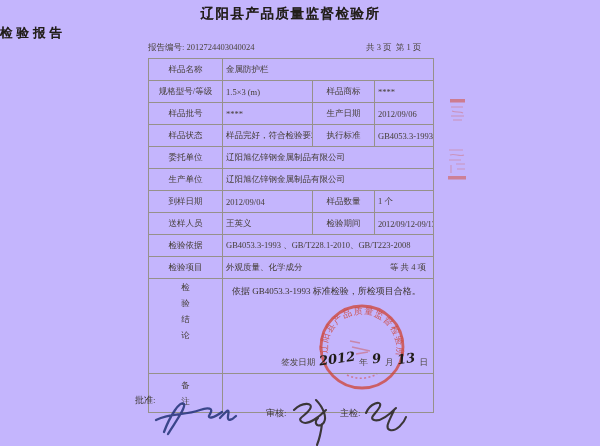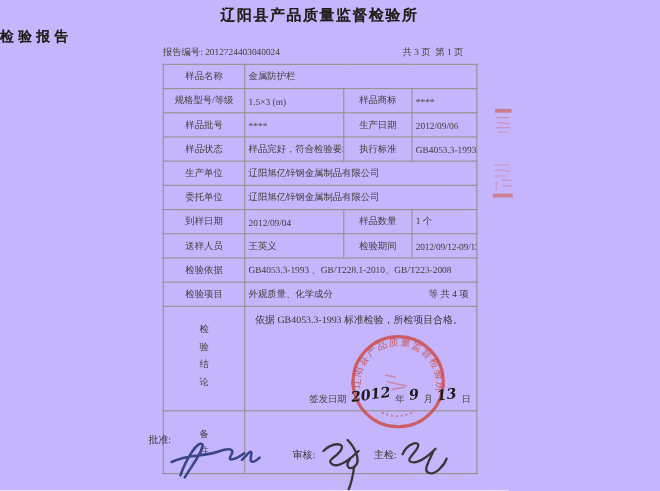--- a/index.html
+++ b/index.html
@@ -29,21 +29,21 @@
     padding:0 3px;overflow:hidden;white-space:nowrap;
   }
   tr.rr td{height:21px;}
   td.lab{text-align:center;padding:0 1px;color:#4a443c;}
   td.val{padding-left:6px;}
   td.small-val{font-size:7.3px;padding-left:3px;letter-spacing:-0.2px;}
   .items-flex{display:flex;justify-content:space-between;align-items:center;padding-right:4px;}
   tr.r-concl td{height:94px;vertical-align:top;}
   tr.r-remark td{height:38px;vertical-align:middle;}
   .vtext{
-    width:10px;margin:12px auto;word-break:break-all;line-height:16px;
+    width:10px;margin:0 auto;word-break:break-all;line-height:16px;
     text-align:center;font-size:8.5px;white-space:normal;
   }
   td.concl-cell{position:relative;}
   .concl-text{position:absolute;top:6px;left:9px;font-size:9px;color:#3b352e;z-index:2;}
   .sign-line{
     position:absolute;bottom:4px;right:5px;z-index:6;
     font-size:8.5px;color:#4a443c;display:flex;align-items:baseline;gap:3px;
   }
   .hand{
     display:inline-block;font-size:13px;font-weight:bold;font-style:italic;
@@ -98,25 +98,25 @@
       <td class="lab">生产日期</td>
       <td class="val">2012/09/06</td>
     </tr>
     <tr class="rr">
       <td class="lab">样品状态</td>
       <td class="val">样品完好，符合检验要求</td>
       <td class="lab">执行标准</td>
       <td class="val">GB4053.3-1993</td>
     </tr>
     <tr class="rr">
+      <td class="lab">委托单位</td>
+      <td class="val" colspan="3">辽阳旭亿锌钢金属制品有限公司</td>
+    </tr>
+    <tr class="rr">
       <td class="lab">生产单位</td>
-      <td class="val" colspan="3">辽阳旭亿锌钢金属制品有限公司</td>
-    </tr>
-    <tr class="rr">
-      <td class="lab">委托单位</td>
       <td class="val" colspan="3">辽阳旭亿锌钢金属制品有限公司</td>
     </tr>
     <tr class="rr">
       <td class="lab">到样日期</td>
       <td class="val">2012/09/04</td>
       <td class="lab">样品数量</td>
       <td class="val">1 个</td>
     </tr>
     <tr class="rr">
       <td class="lab">送样人员</td>

